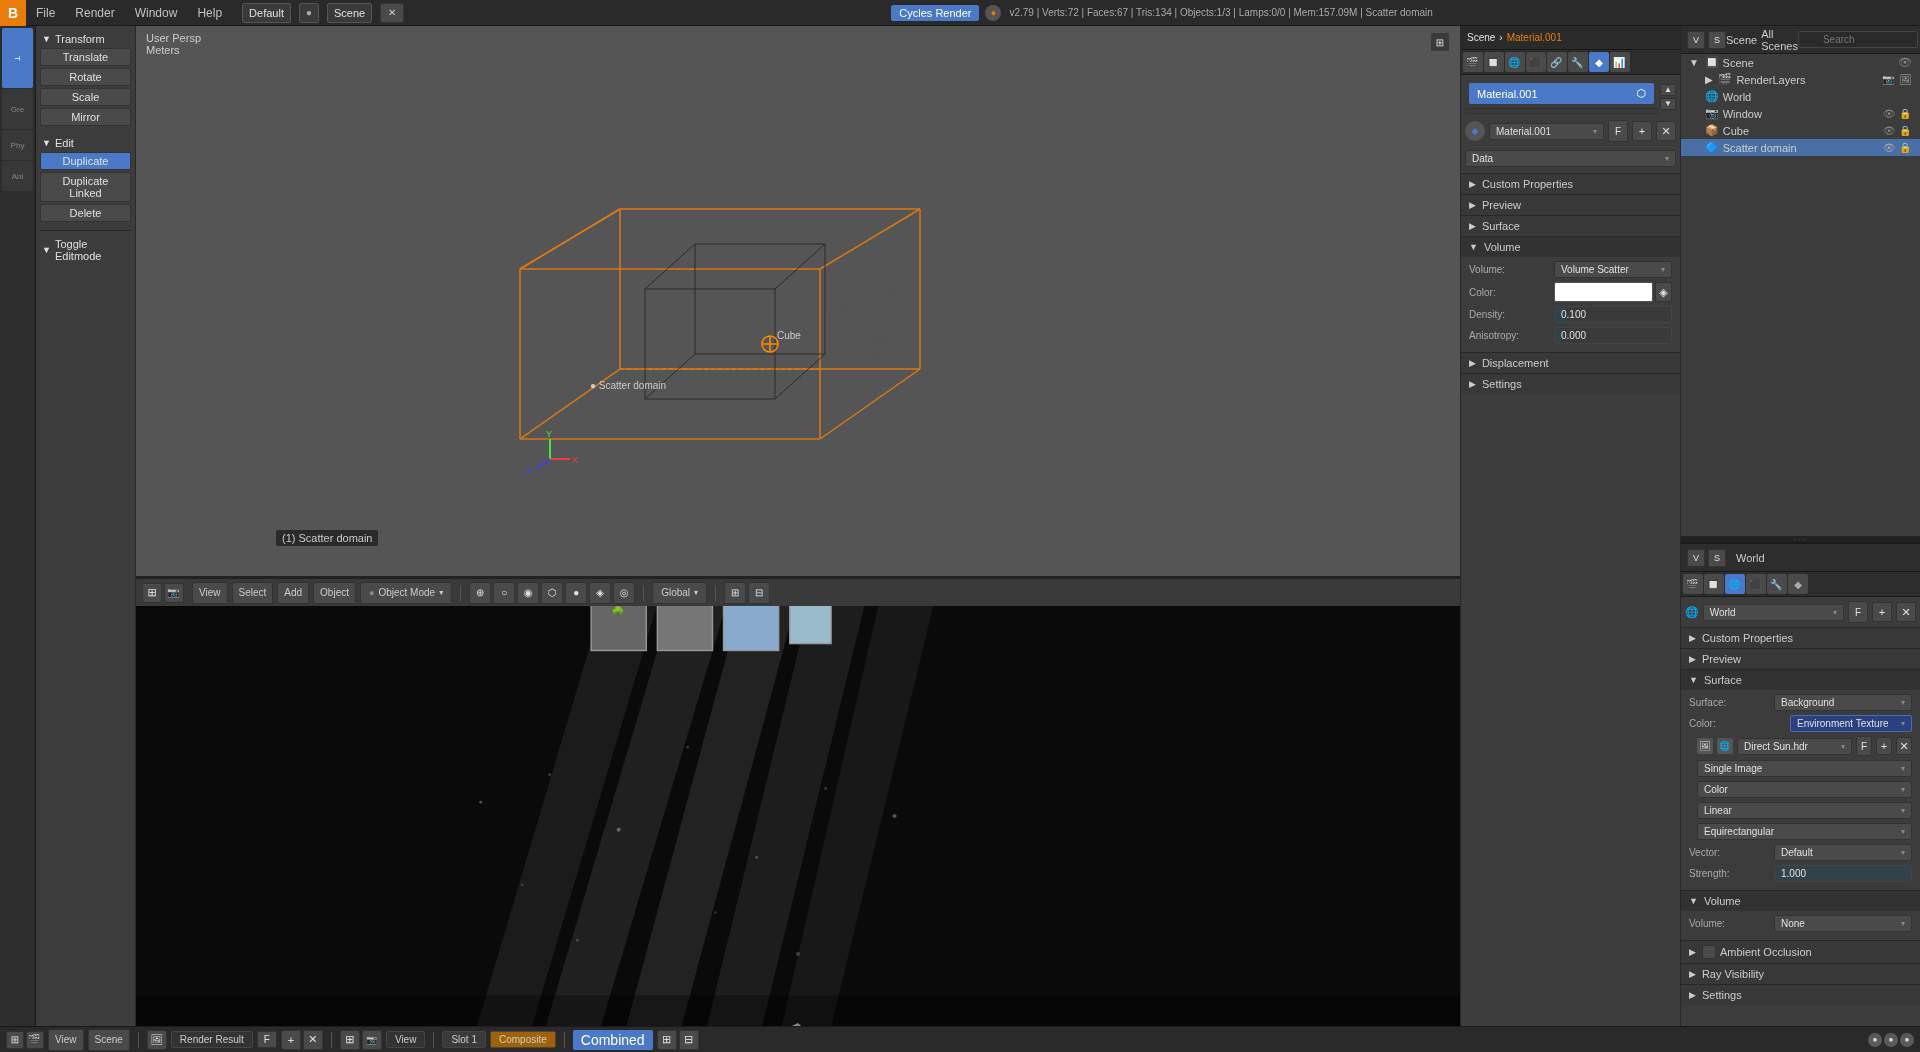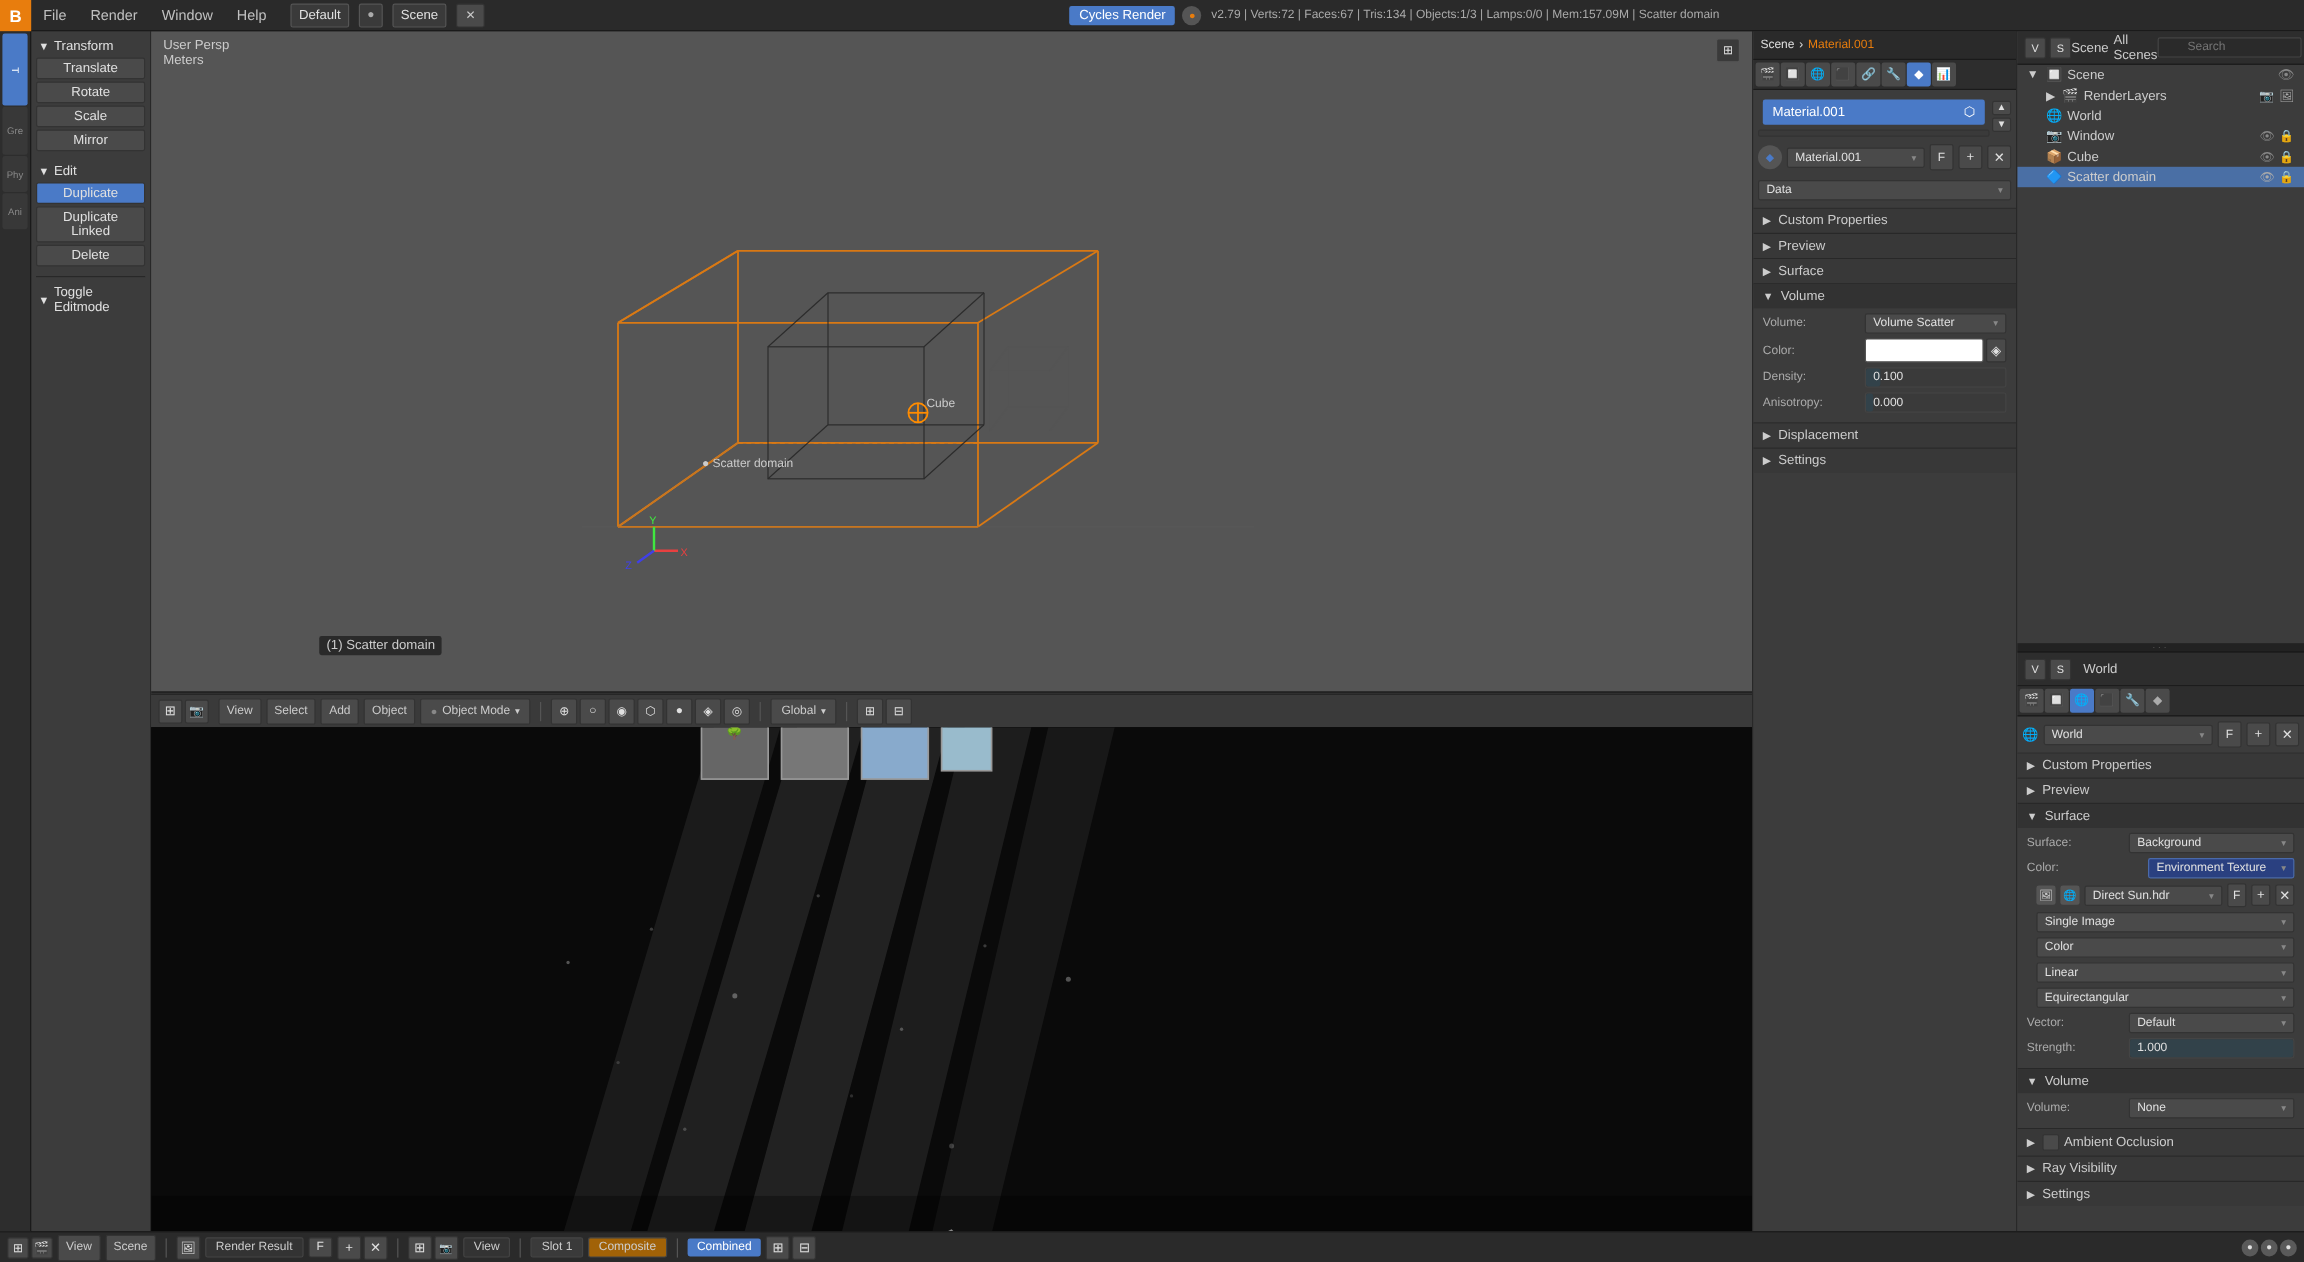--- a/index.html
+++ b/index.html
@@ -478,21 +478,21 @@
   </div>
   <div class="top-bar-center">
     <div class="render-engine-box">Cycles Render</div>
     <div style="background:#555;border-radius:50%;width:16px;height:16px;display:flex;align-items:center;justify-content:center;font-size:9px;color:#e87d0d;flex-shrink:0;">●</div>
     <div class="stats-bar">v2.79 | Verts:72 | Faces:67 | Tris:134 | Objects:1/3 | Lamps:0/0 | Mem:157.09M | Scatter domain</div>
   </div>
 </div>
 
 <div class="main-container">
 
-  <div style="width:26px;background:#2d2d2d;border-right:1px solid #1a1a1a;display:flex;flex-direction:column;gap:1px;padding:2px;flex-shrink:0;z-index:10;">
+  <div style="width:36px;background:#2d2d2d;border-right:1px solid #1a1a1a;display:flex;flex-direction:column;gap:1px;padding:2px;flex-shrink:0;z-index:10;">
     <div style="height:60px;background:#4a7ac7;display:flex;align-items:center;justify-content:center;font-size:8px;color:white;writing-mode:vertical-rl;cursor:pointer;border-radius:2px;padding:4px 2px;">T</div>
     <div style="height:40px;background:#383838;display:flex;align-items:center;justify-content:center;font-size:8px;color:#888;cursor:pointer;border-radius:2px;">Gre</div>
     <div style="height:30px;background:#383838;display:flex;align-items:center;justify-content:center;font-size:8px;color:#888;cursor:pointer;border-radius:2px;">Phy</div>
     <div style="height:30px;background:#383838;display:flex;align-items:center;justify-content:center;font-size:8px;color:#888;cursor:pointer;border-radius:2px;">Ani</div>
   </div>
 
   <div style="width:100px;background:#3c3c3c;border-right:1px solid #282828;display:flex;flex-direction:column;padding:4px;flex-shrink:0;overflow:hidden;">
     <div class="section-header">
       <span class="arrow">▼</span>
       <span>Transform</span>
@@ -1092,21 +1092,21 @@
   <div style="width:1px;height:16px;background:#555;margin:0 4px;"></div>
   <div style="display:flex;gap:2px;align-items:center;">
     <div style="width:20px;height:20px;background:#4a4a4a;border:1px solid #333;border-radius:2px;display:flex;align-items:center;justify-content:center;cursor:pointer;">⊞</div>
     <div style="width:20px;height:20px;background:#4a4a4a;border:1px solid #333;border-radius:2px;display:flex;align-items:center;justify-content:center;cursor:pointer;font-size:9px;">📷</div>
   </div>
   <div style="background:#333;border:1px solid #444;padding:2px 8px;font-size:10px;color:#ccc;border-radius:2px;cursor:pointer;">View</div>
   <div style="width:1px;height:16px;background:#555;margin:0 4px;"></div>
   <div style="background:#3a3a3a;border:1px solid #444;padding:2px 8px;font-size:10px;color:#ccc;border-radius:2px;cursor:pointer;">Slot 1</div>
   <div style="background:#a16207;border:1px solid #444;padding:2px 8px;font-size:10px;color:#ccc;border-radius:2px;cursor:pointer;">Composite</div>
   <div style="width:1px;height:16px;background:#555;margin:0 4px;"></div>
-  <div style="background:#4a7ac7;padding:2px 8px;font-size:10px;color:white;border-radius:2px;cursor:pointer;">Combined</div>
+  <div style="background:#4a7ac7;padding:2px 8px;font-size:14px;color:white;border-radius:2px;cursor:pointer;">Combined</div>
   <div style="display:flex;gap:2px;">
     <div style="width:20px;height:20px;background:#4a4a4a;border:1px solid #333;border-radius:2px;display:flex;align-items:center;justify-content:center;cursor:pointer;">⊞</div>
     <div style="width:20px;height:20px;background:#4a4a4a;border:1px solid #333;border-radius:2px;display:flex;align-items:center;justify-content:center;cursor:pointer;">⊟</div>
   </div>
   <div style="display:flex;gap:2px;margin-left:auto;">
     <div style="width:14px;height:14px;background:#5a5a5a;border-radius:50%;display:flex;align-items:center;justify-content:center;font-size:8px;cursor:pointer;">●</div>
     <div style="width:14px;height:14px;background:#5a5a5a;border-radius:50%;display:flex;align-items:center;justify-content:center;font-size:8px;cursor:pointer;">●</div>
     <div style="width:14px;height:14px;background:#5a5a5a;border-radius:50%;display:flex;align-items:center;justify-content:center;font-size:8px;cursor:pointer;">●</div>
   </div>
 </div>

